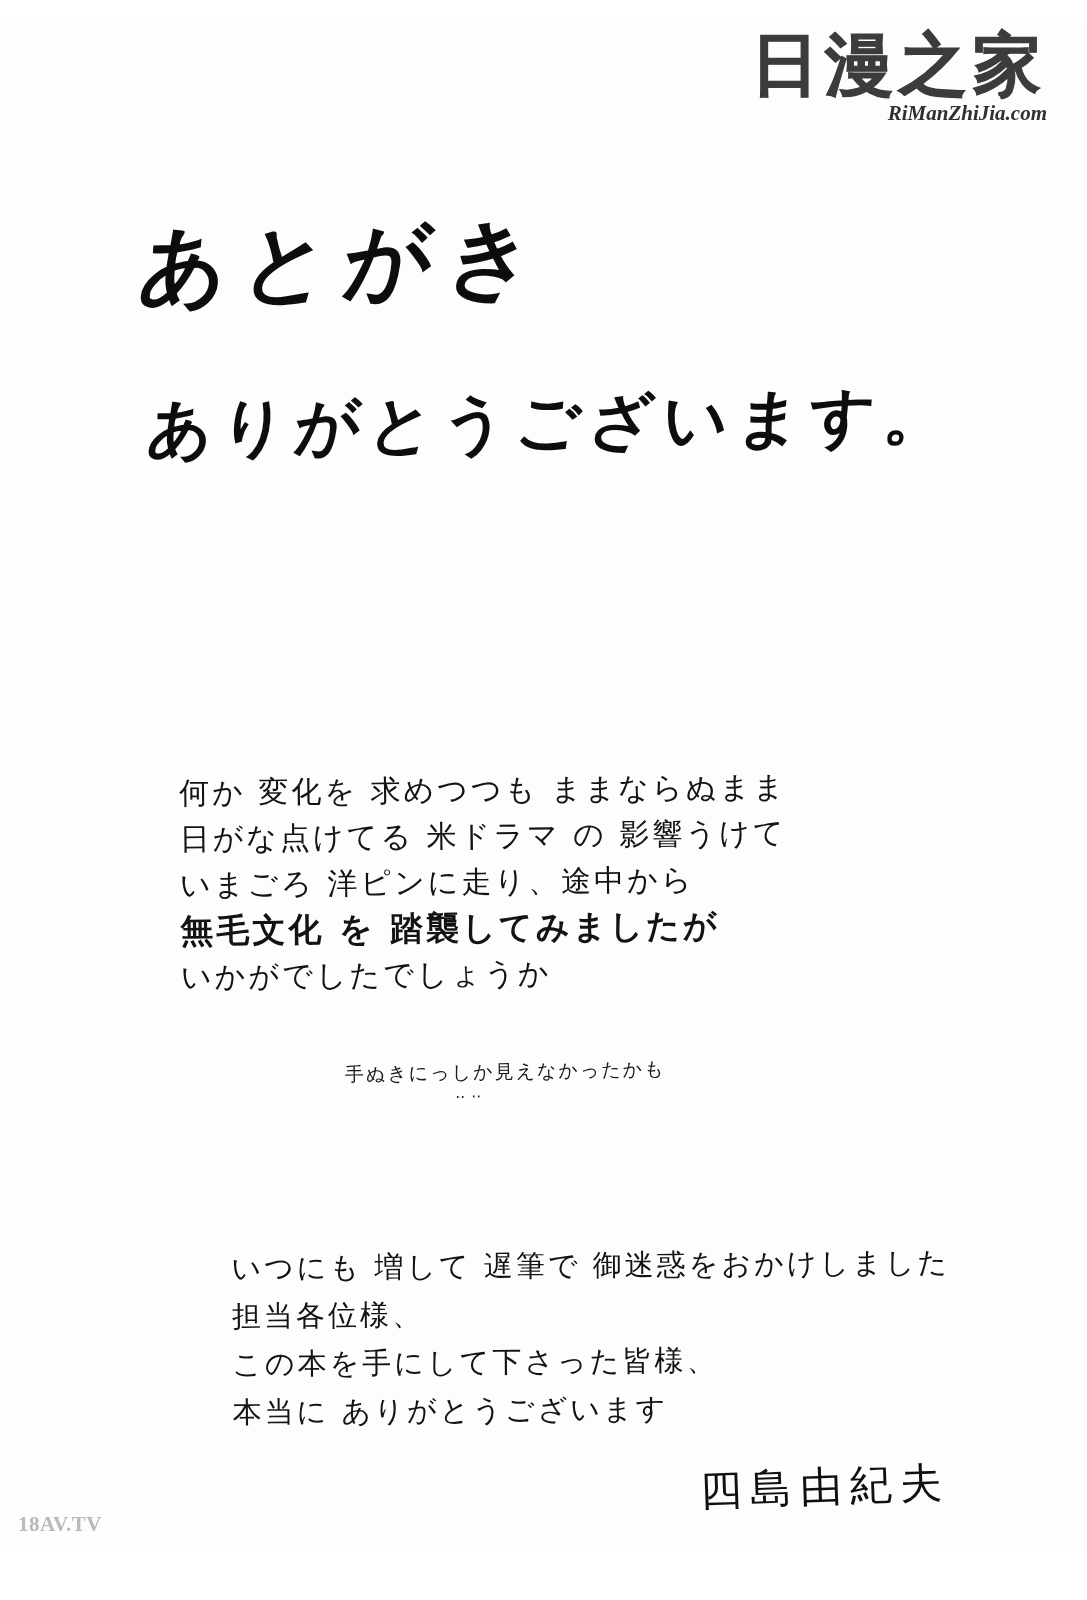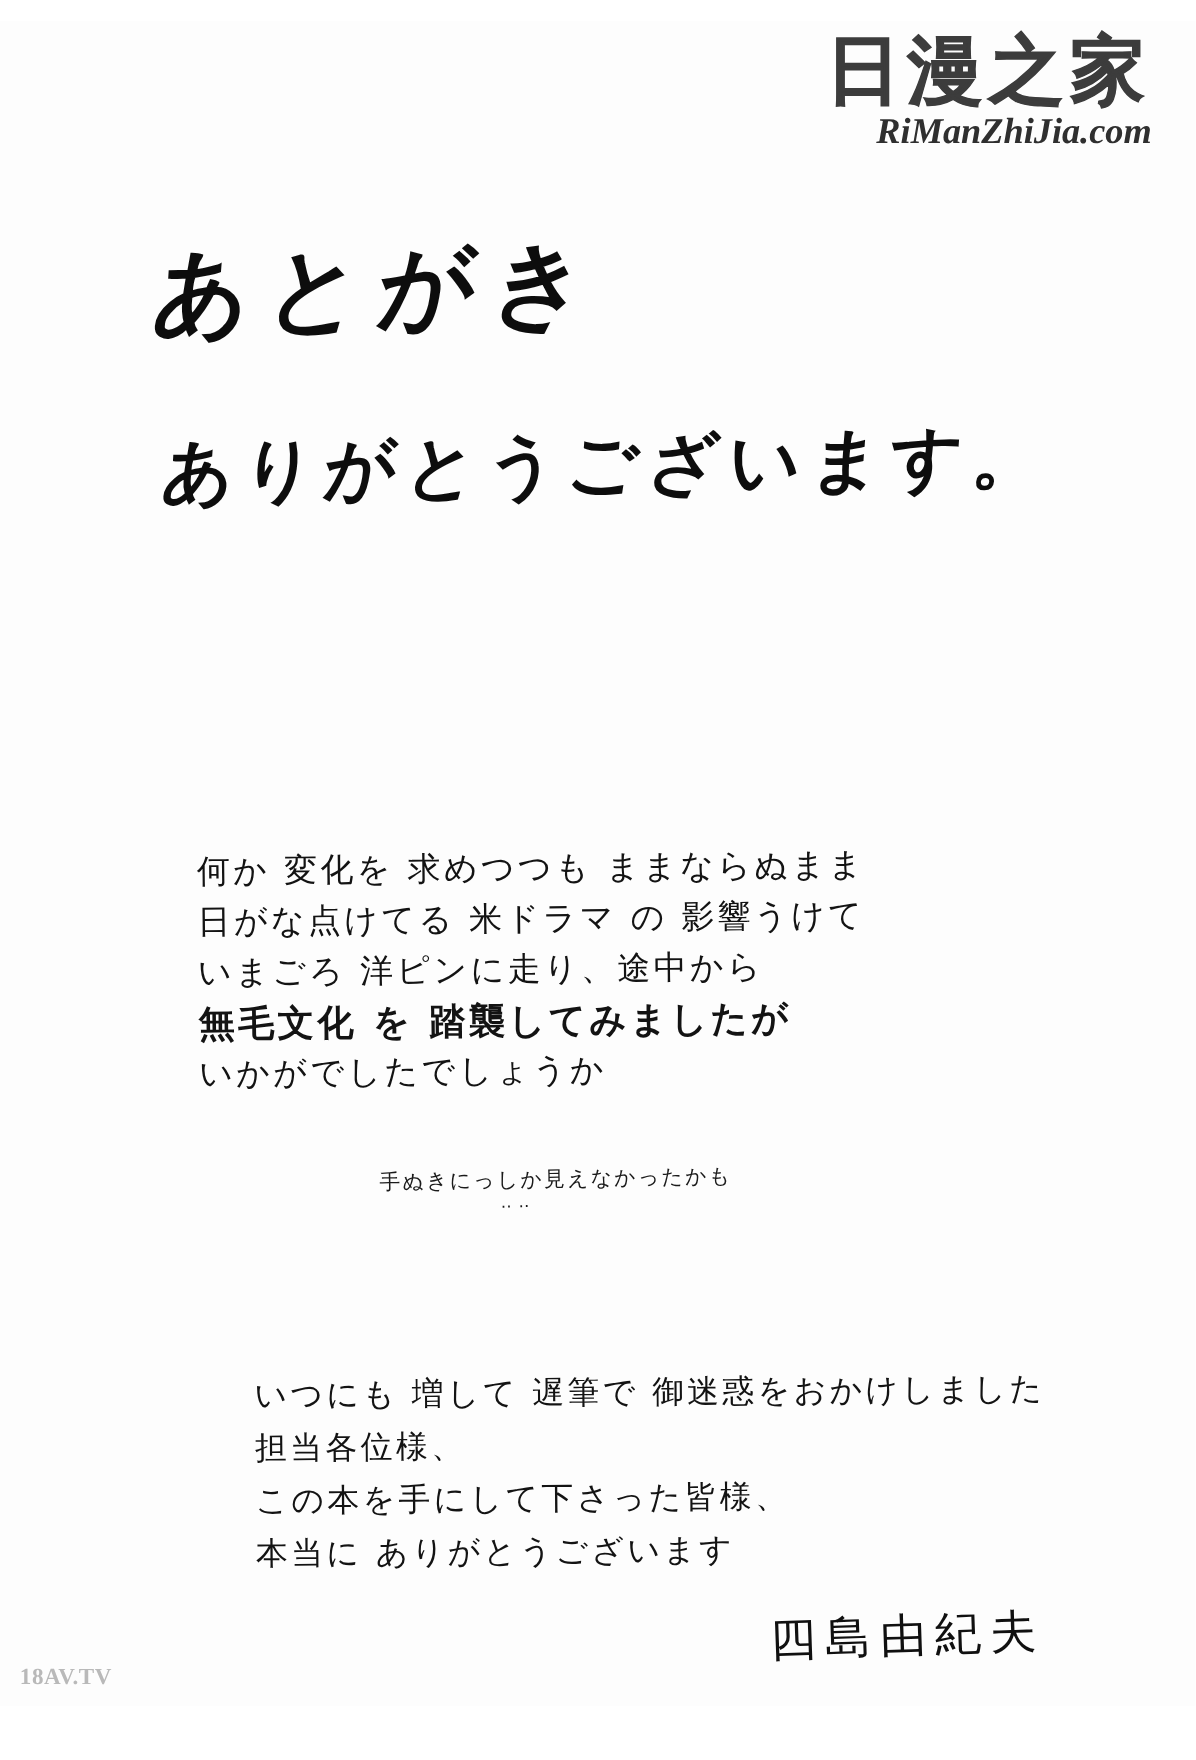--- a/index.html
+++ b/index.html
@@ -31,21 +31,21 @@
     font-family: "DejaVu Sans", sans-serif;
     font-size: 68px;
     font-weight: bold;
     letter-spacing: 6px;
     color: #3c3c3c;
     line-height: 1.05;
     -webkit-text-stroke: 1px #3c3c3c;
   }
   .watermark .wm-en {
     font-family: "Liberation Serif", serif;
-    font-size: 33px;
+    font-size: 21px;
     font-weight: bold;
     font-style: italic;
     color: #2f2f2f;
     letter-spacing: 0px;
     line-height: 1.1;
     margin-top: 2px;
   }
 
   
   .hand {

